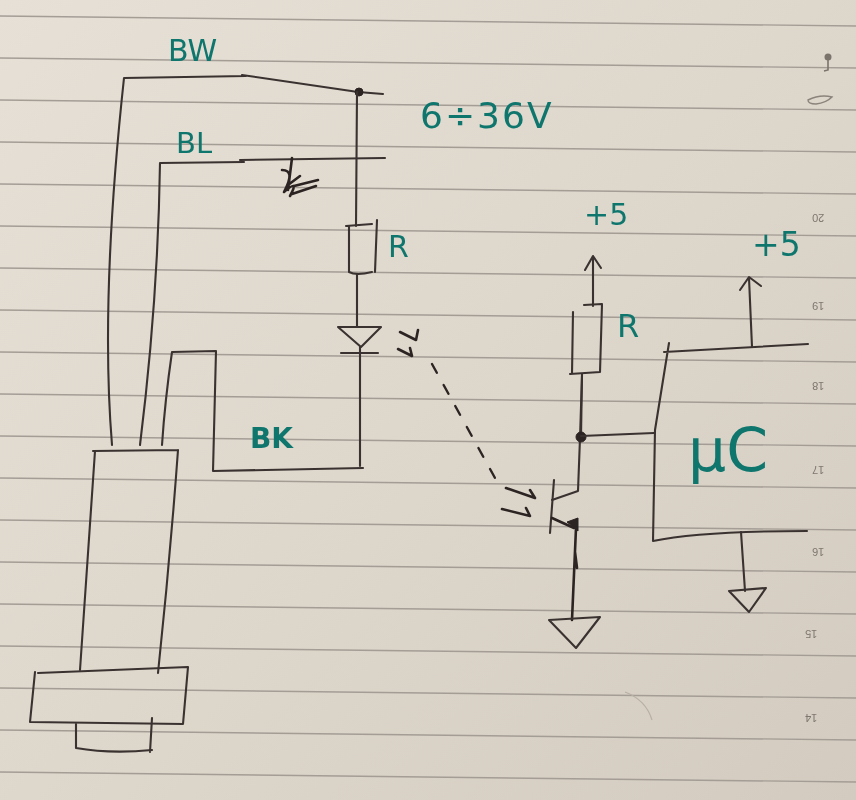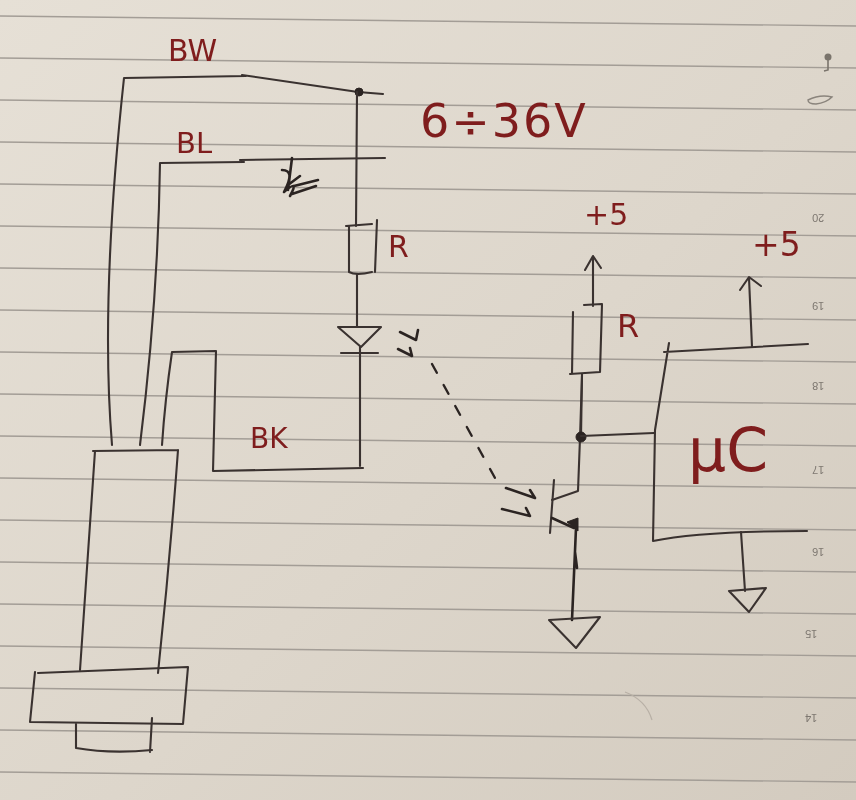--- a/index.html
+++ b/index.html
@@ -13,21 +13,21 @@
       position: absolute; left: 0; top: 0; width: 856px; height: 800px;
       background: linear-gradient(135deg, #e6e0d6 0%, #ddd6cb 55%, #d3cbbf 100%);
     }
     svg { position: absolute; left: 0; top: 0; }
     .rule { stroke: #a39d96; stroke-width: 1.4; }
     .ink { stroke: #2b2422; stroke-width: 2.6; fill: none; stroke-linecap: round; stroke-linejoin: round; }
     .ink-thin { stroke: #3a3230; stroke-width: 2.1; fill: none; stroke-linecap: round; stroke-linejoin: round; }
     .ink-fill { fill: #2b2422; stroke: #2b2422; }
     .dash { stroke: #2b2422; stroke-width: 2.4; fill: none; stroke-dasharray: 10 14; stroke-linecap: round; }
     .hand {
-      position: absolute; color: #7f1d1d;
+      position: absolute; color: #0f766e;
       font-family: "DejaVu Sans", sans-serif; font-weight: normal;
       white-space: nowrap; line-height: 1;
     }
     .pagenum {
       position: absolute; color: #7d7770; font-size: 11px;
       font-family: "Liberation Sans", sans-serif;
       transform: rotate(180deg);
     }
   </style>
 </head>
@@ -104,22 +104,22 @@
   <path class="ink-thin" d="M664 352 L808 344 M669 343 L655 430 L653 541 Q700 531 807 531"></path>
   <path class="ink-thin" d="M752 347 L749 278 M740 290 L749 277 L761 286"></path>
   <path class="ink-thin" d="M741 532 L745 591"></path>
   <path class="ink-thin" d="M729 591 L766 588 L749 612 Z"></path>
 
   <path d="M625 692 Q646 700 652 720" stroke="#b8b0a6" stroke-width="1.2" fill="none"></path>
 </svg>
 
 <div class="hand" style="left:168px;top:36px;font-size:30px;">BW</div>
 <div class="hand" style="left:176px;top:129px;font-size:29px;">BL</div>
-<div class="hand" style="left:250px;top:425px;font-size:28px;">BK</div>
-<div class="hand" style="left:420px;top:98px;font-size:46px;letter-spacing:2px;">6÷36V</div>
+<div class="hand" style="left:250px;top:425px;font-size:28px;font-weight:bold;">BK</div>
+<div class="hand" style="left:420px;top:98px;font-size:36px;letter-spacing:2px;">6÷36V</div>
 <div class="hand" style="left:388px;top:232px;font-size:30px;">R</div>
 <div class="hand" style="left:617px;top:310px;font-size:32px;">R</div>
 <div class="hand" style="left:584px;top:200px;font-size:30px;">+5</div>
 <div class="hand" style="left:752px;top:228px;font-size:33px;">+5</div>
 <div class="hand" style="left:688px;top:420px;font-size:60px;">μC</div>
 
 <div class="pagenum" style="left:812px;top:212px;">20</div>
 <div class="pagenum" style="left:812px;top:300px;">19</div>
 <div class="pagenum" style="left:812px;top:380px;">18</div>
 <div class="pagenum" style="left:812px;top:464px;">17</div>

